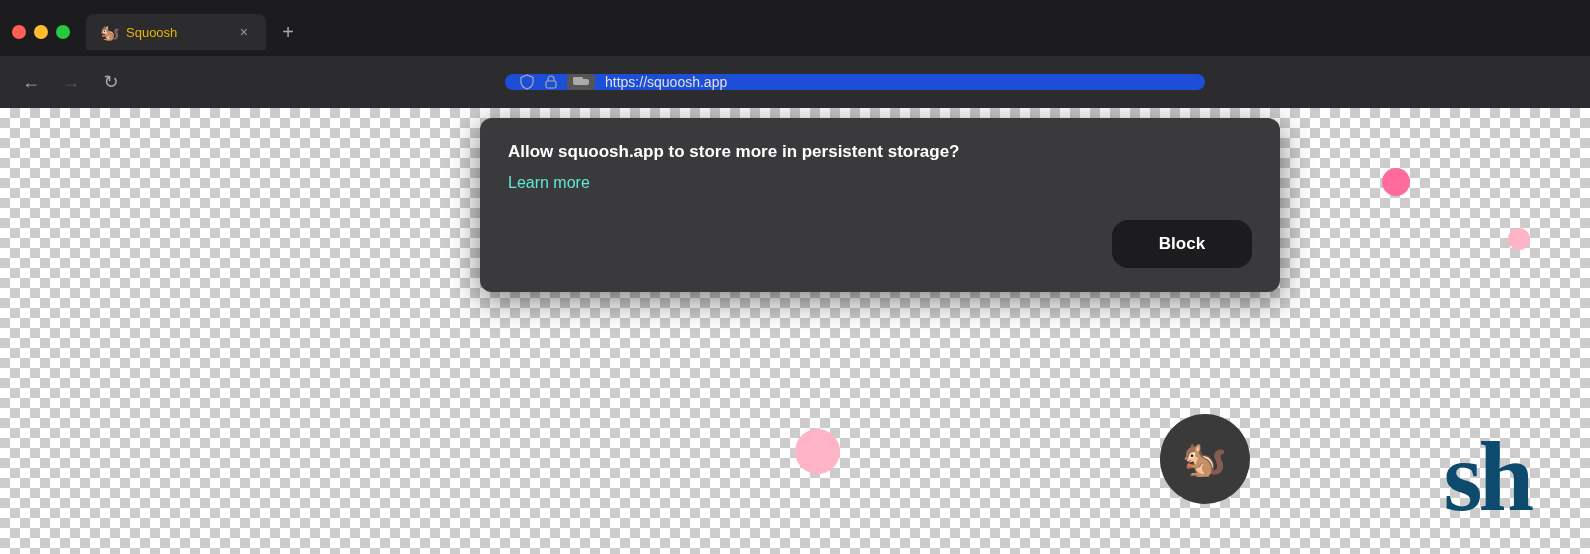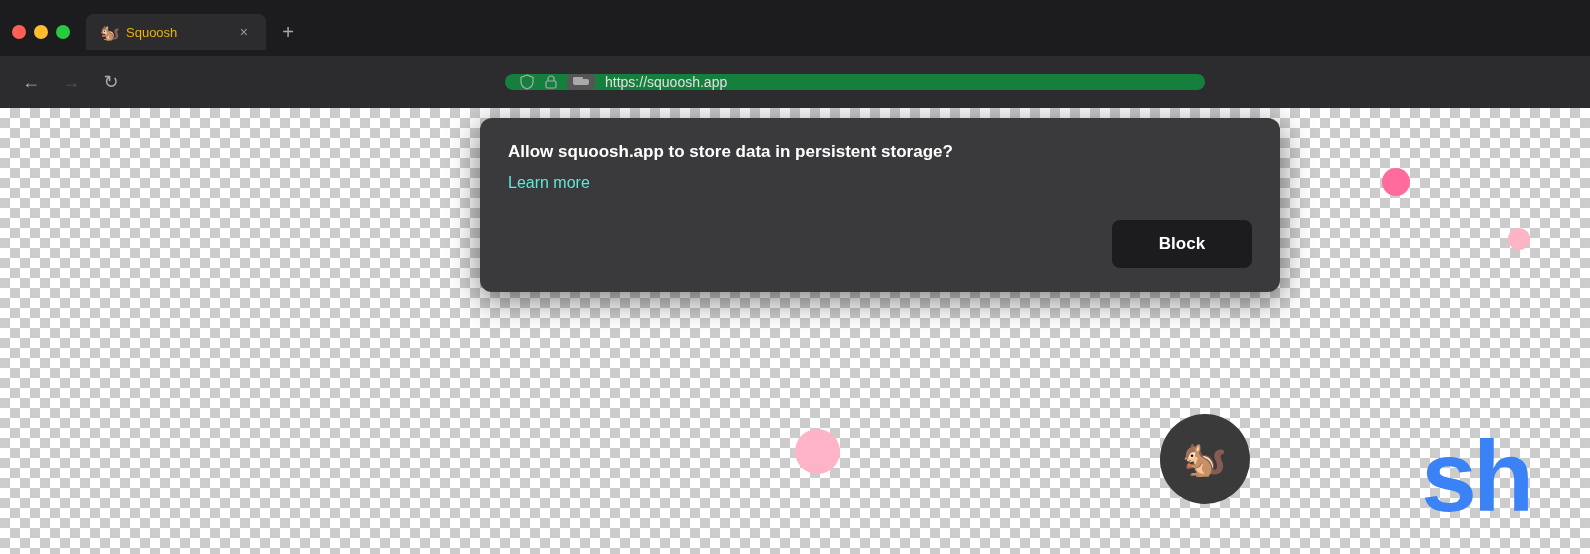--- a/index.html
+++ b/index.html
@@ -110,21 +110,21 @@
       color: #aaa;
       font-size: 18px;
       cursor: pointer;
       border-radius: 50%;
     }
 
     .address-bar-container {
       flex: 1;
       display: flex;
       align-items: center;
-      background: #15803d;
+      background: #1d4ed8;
       border-radius: 8px;
       padding: 0 14px;
       gap: 10px;
       max-width: 700px;
       margin: 0 auto;
     }
 
     .address-icons {
       display: flex;
       align-items: center;
@@ -171,23 +171,23 @@
       background-color: #fff;
     }
 
     
     .squoosh-text {
       position: absolute;
       bottom: 20px;
       right: 60px;
       font-size: 100px;
       font-weight: 900;
-      color: #3b82f6;
+      color: #0c4a6e;
       letter-spacing: -4px;
-      font-family: Liberation Sans, sans-serif;
+      font-family: Liberation Serif, serif;
     }
 
     .squoosh-logo {
       position: absolute;
       bottom: 50px;
       right: 340px;
       width: 90px;
       height: 90px;
       border-radius: 50%;
       background: #3a3a3a;
@@ -259,21 +259,21 @@
     .popup-buttons {
       display: flex;
       justify-content: flex-end;
       gap: 14px;
     }
 
     .popup-btn {
       background: #1c1c1e;
       color: #fff;
       border: none;
-      border-radius: 8px;
+      border-radius: 16px;
       padding: 14px 40px;
       font-size: 17px;
       font-weight: 700;
       cursor: pointer;
       min-width: 140px;
     }
 
     
     .icon-svg {
       display: inline-flex;
@@ -342,19 +342,19 @@
   <div class="blob-pink-right2"></div>
   <div class="blob-pink-bottom"></div>
 
   <div class="squoosh-logo">
     <span style="font-size:36px;">🐿️</span>
   </div>
 
   <div class="squoosh-text">sh</div>
 
   <div class="permission-popup">
-    <div class="popup-message">Allow squoosh.app to store data in persistent storage?</div>
+    <div class="popup-message">Allow squoosh.app to store more in persistent storage?</div>
     <a class="popup-learn-more">Learn more</a>
     <div class="popup-buttons">
       <button class="popup-btn">Block</button>
     </div>
   </div>
 </div>
 
 </body></html>

